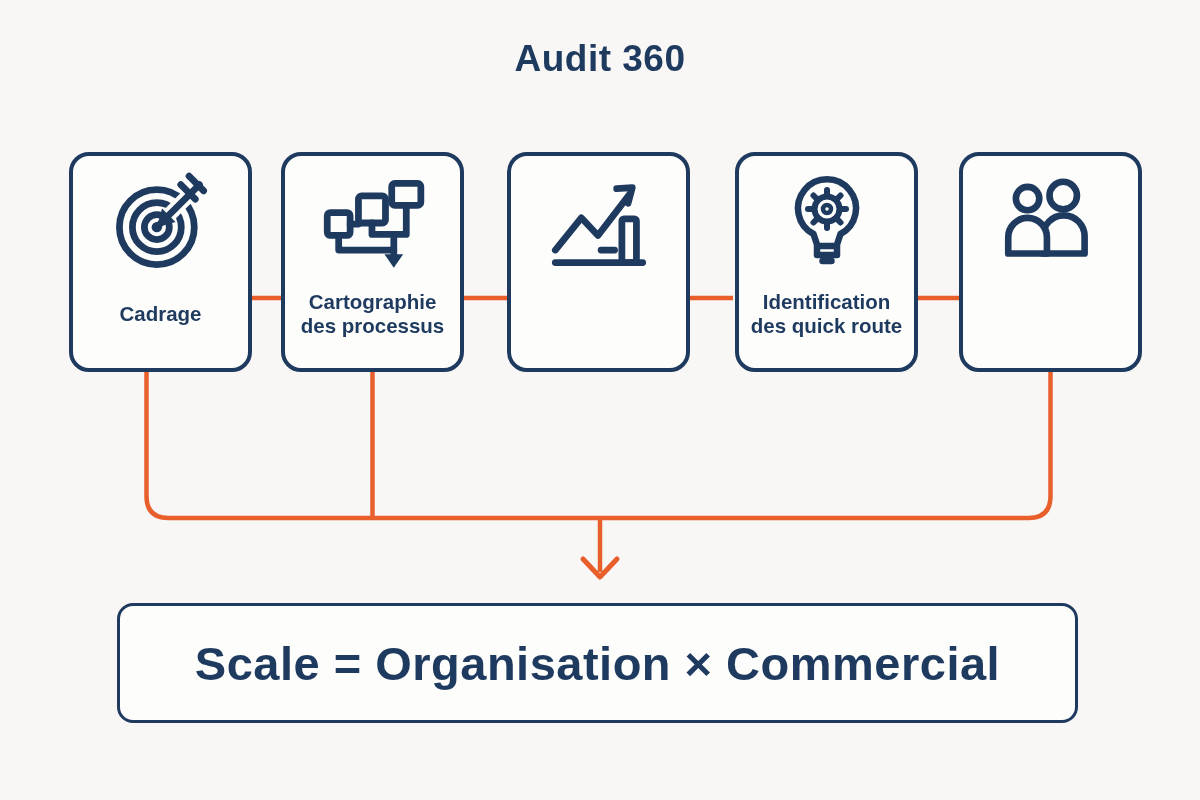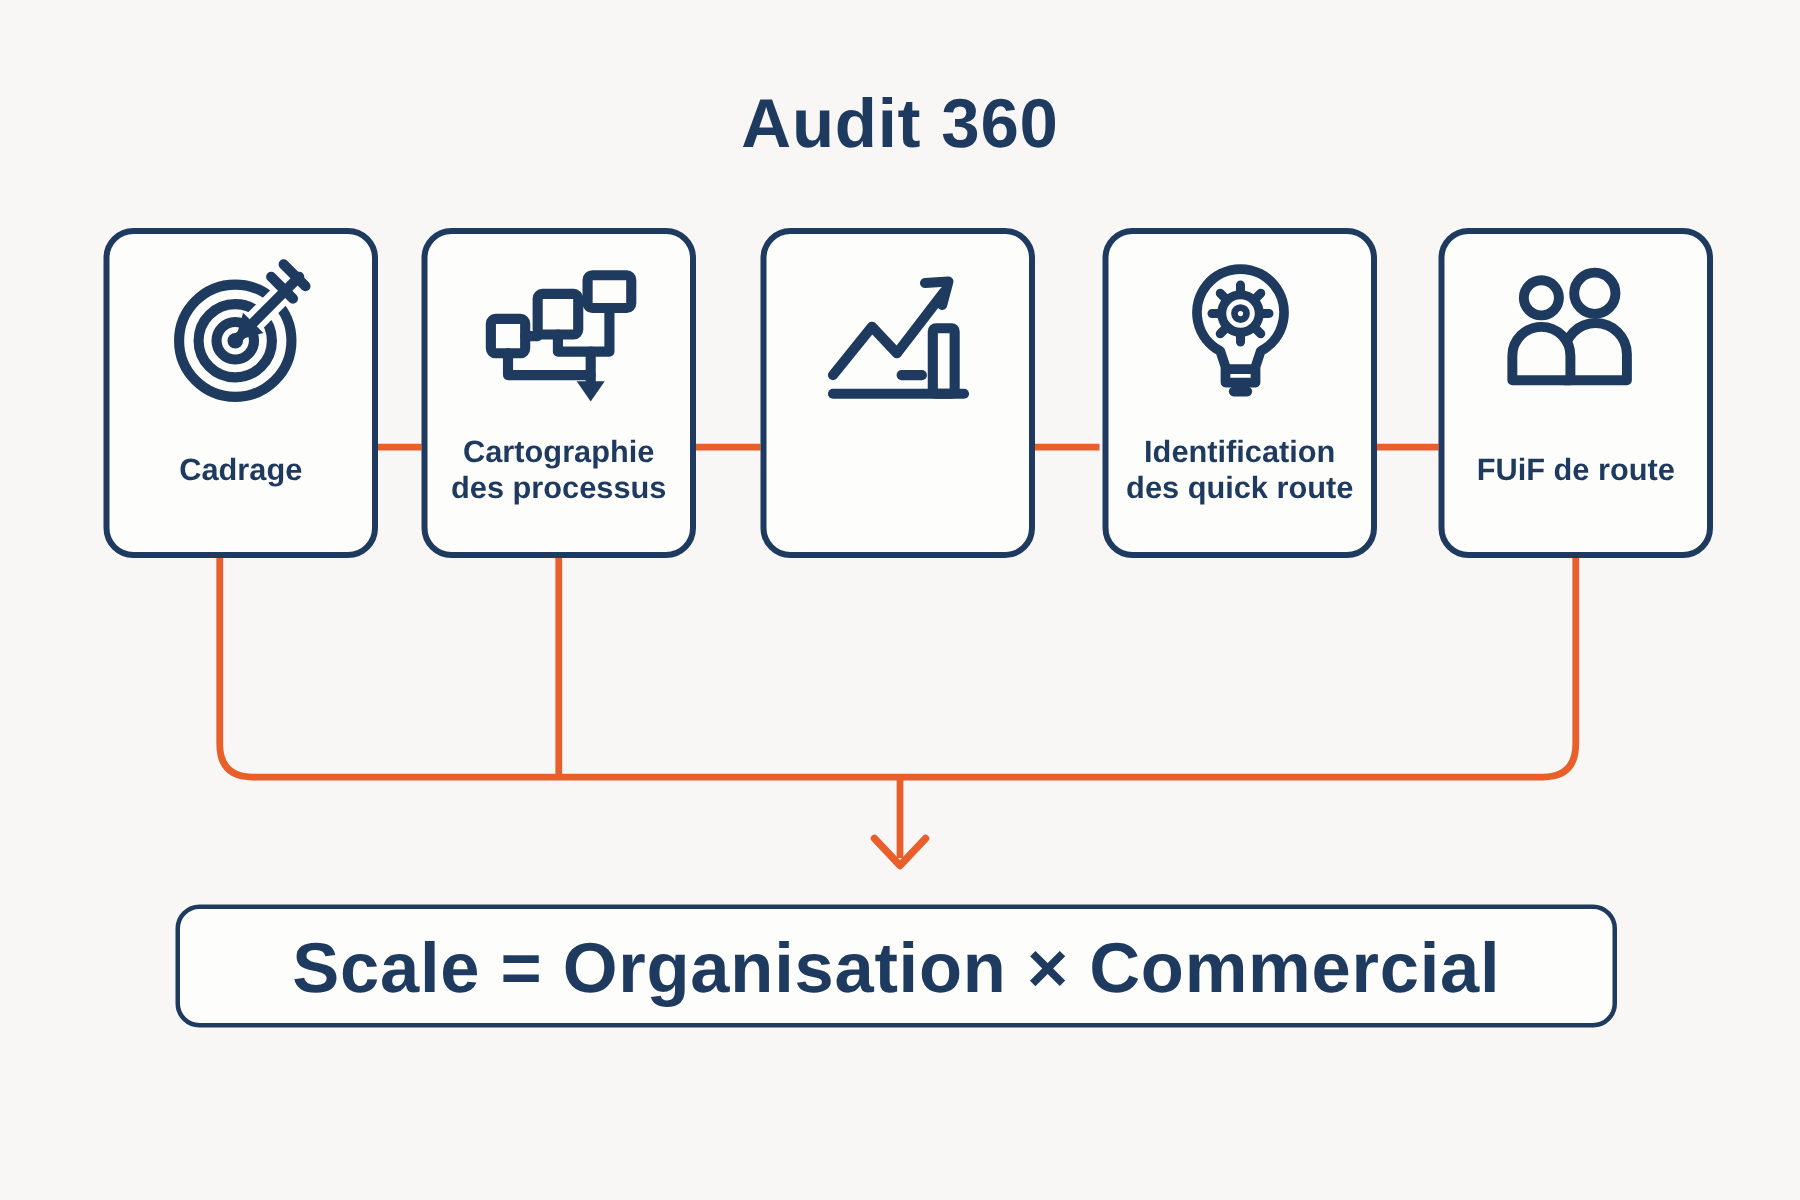--- a/index.html
+++ b/index.html
@@ -8,22 +8,22 @@
     --bg:#f8f7f5;
     --boxfill:#fdfdfc;
   }
   html,body{margin:0;padding:0;background:#e9e9e9;}
   .stage{
     position:relative;width:1200px;height:800px;margin:0 auto;
     background:var(--bg);overflow:hidden;
     font-family:"Liberation Sans",sans-serif;color:var(--navy);
   }
   .title{
-    position:absolute;top:38px;left:0;right:0;margin:17px;
-    text-align:center;font-size:46px;font-weight:800;letter-spacing:.5px;
+    position:absolute;top:38px;left:0;right:0;margin:0;
+    text-align:center;font-size:37px;font-weight:800;letter-spacing:.5px;
     color:var(--navy);
   }
   .step{
     position:absolute;top:152px;width:183px;height:220px;box-sizing:border-box;
     background:var(--boxfill);border:4px solid var(--navy);border-radius:20px;
     display:flex;flex-direction:column;align-items:center;
   }
   .step .icon-wrap{
     height:122px;display:flex;align-items:center;justify-content:center;
     padding-top:6px;
@@ -33,21 +33,21 @@
     padding:0 6px 24px 6px;
   }
   .step .line{
     display:block;text-align:center;font-size:20.5px;font-weight:700;
     line-height:24px;color:var(--navy);white-space:nowrap;
   }
   .connectors{position:absolute;left:0;top:0;pointer-events:none;}
   .connectors path{stroke:var(--orange);stroke-width:4.5;fill:none;}
   .connectors path.arrowhead{stroke-width:5;stroke-linecap:round;stroke-linejoin:round;}
   .result{
-    position:absolute;left:117px;top:603px;width:961px;height:82px;box-sizing:border-box;
+    position:absolute;left:117px;top:603px;width:961px;height:120px;box-sizing:border-box;
     background:var(--boxfill);border:3px solid var(--navy);border-radius:16px;
     display:flex;align-items:center;justify-content:center;
   }
   .result .result-text{
     font-size:47px;font-weight:800;color:var(--navy);letter-spacing:.5px;white-space:nowrap;
   }
   .icon{stroke:var(--navy);fill:none;stroke-width:6.5;stroke-linecap:round;stroke-linejoin:round;}
   .icon .fillnavy{fill:var(--navy);stroke:none;}
   .icon .casing{stroke:var(--boxfill);stroke-width:14;}
   .icon .bodyfill{fill:var(--boxfill);}
@@ -140,23 +140,19 @@
 
   <div class="step" style="left:959px">
     <div class="icon-wrap">
       <svg class="icon" width="112" height="102" viewBox="0 0 110 100">
         <circle cx="67" cy="23" r="13.5"></circle>
         <path d="M47 80 V63 A20.5 20.5 0 0 1 88 63 V80 Z"></path>
         <path class="bodyfill" d="M13 80 V64 A19 19 0 0 1 51 64 V80 Z"></path>
         <circle cx="32" cy="26" r="11.5"></circle>
       </svg>
     </div>
-    <div class="label-wrap">
-      <span class="line">FUiF de route</span>
-      <span class="line"></span>
-    </div>
   </div>
 
   <div class="result">
     <span class="result-text">Scale = Organisation × Commercial</span>
   </div>
 
 </div>
 
 </body></html>

